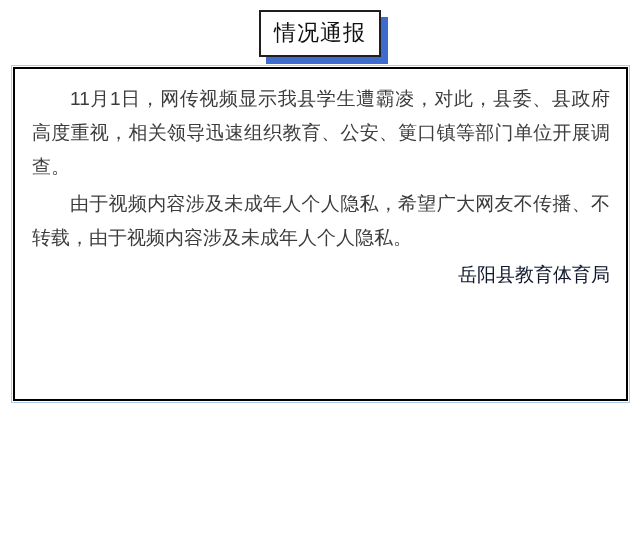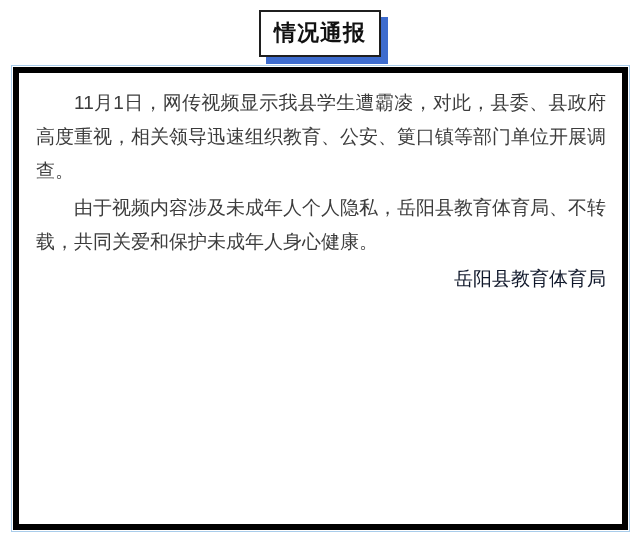--- a/index.html
+++ b/index.html
@@ -29,31 +29,31 @@
     left: 7px; top: 7px;
     width: 100%; height: 100%;
     background: #3e6cce;
   }
   .badge-box {
     position: relative;
     background: #ffffff;
     border: 2px solid #1f1f1f;
     padding: 6px 13px 7px;
     font-size: 22px;
-    font-weight: bold;
+    font-weight: normal;
     letter-spacing: 1px;
     color: #111111;
     z-index: 1;
     white-space: nowrap;
   }
   
   .notice-box {
     margin: 10px 12px 0 13px;
-    height: 463px;
-    border: 6px solid #000000;
+    height: 334px;
+    border: 2px solid #000000;
     outline: 1px solid #a9cdeb;
     outline-offset: 1px;
     background: #ffffff;
     padding: 13px 16px 0 17px;
     overflow: hidden;
   }
   .notice-box p {
     font-size: 19px;
     line-height: 34px;
     color: #3c3c3c;
@@ -76,20 +76,20 @@
 
   <div class="badge-row">
     <div class="badge">
       <div class="badge-shadow"></div>
       <div class="badge-box">情况通报</div>
     </div>
   </div>
 
   <div class="notice-box">
     <p>11月1日，网传视频显示我县学生遭霸凌，对此，县委、县政府高度重视，相关领导迅速组织教育、公安、筻口镇等部门单位开展调查。</p>
-    <p>由于视频内容涉及未成年人个人隐私，岳阳县教育体育局、不转载，共同关爱和保护未成年人身心健康。</p>
+    <p>由于视频内容涉及未成年人个人隐私，希望广大网友不传播、不转载，由于视频内容涉及未成年人个人隐私。</p>
     <div class="signature">
       <div>岳阳县教育体育局</div>
 
     </div>
   </div>
 
 </div>
 
 </body></html>

